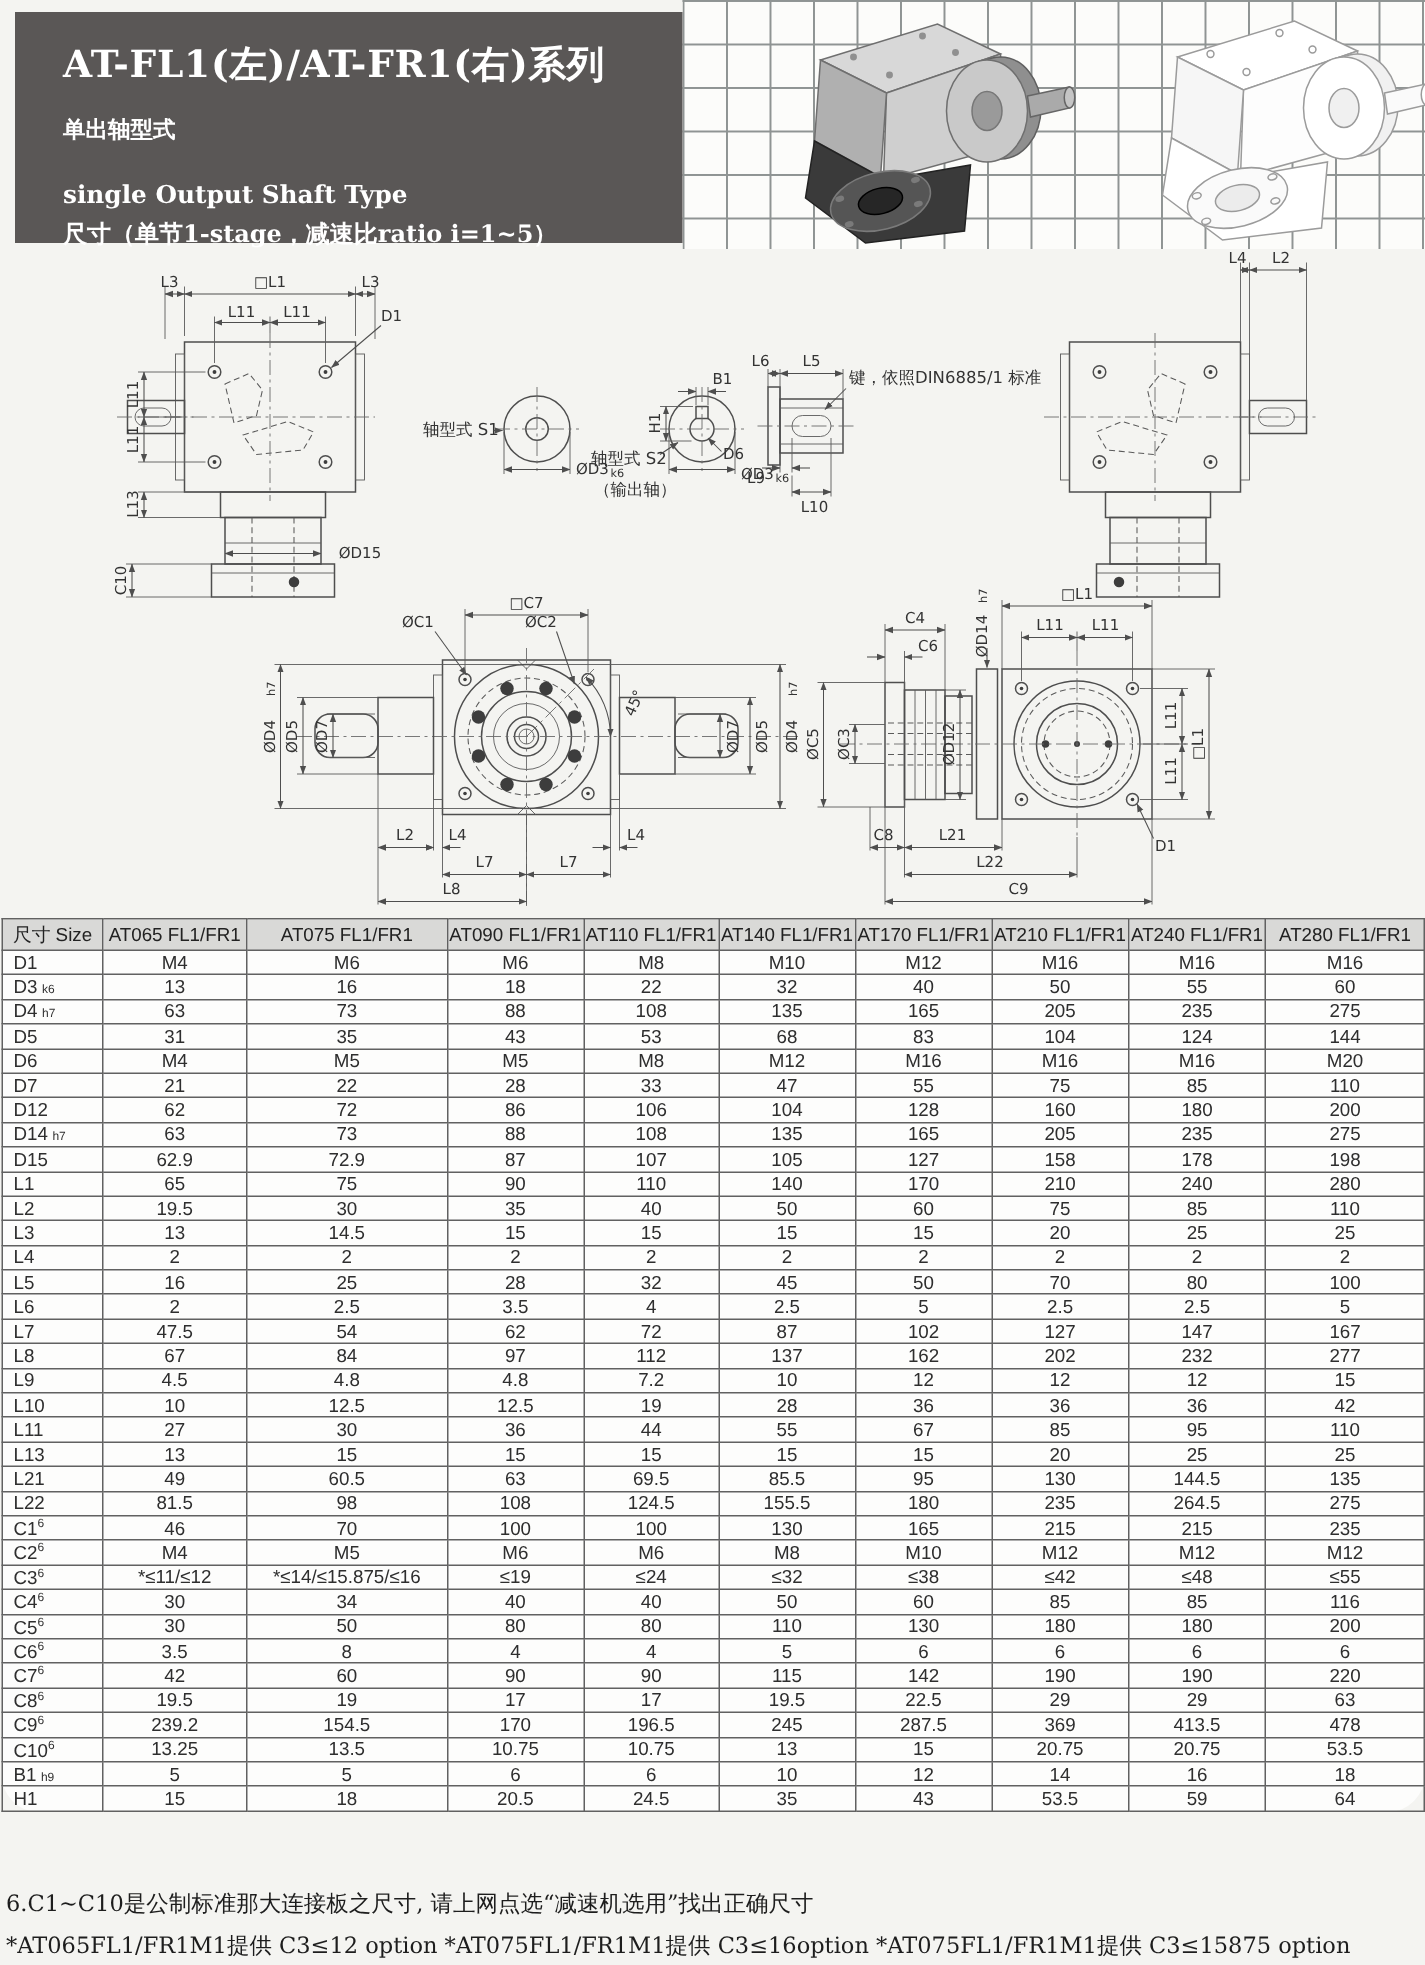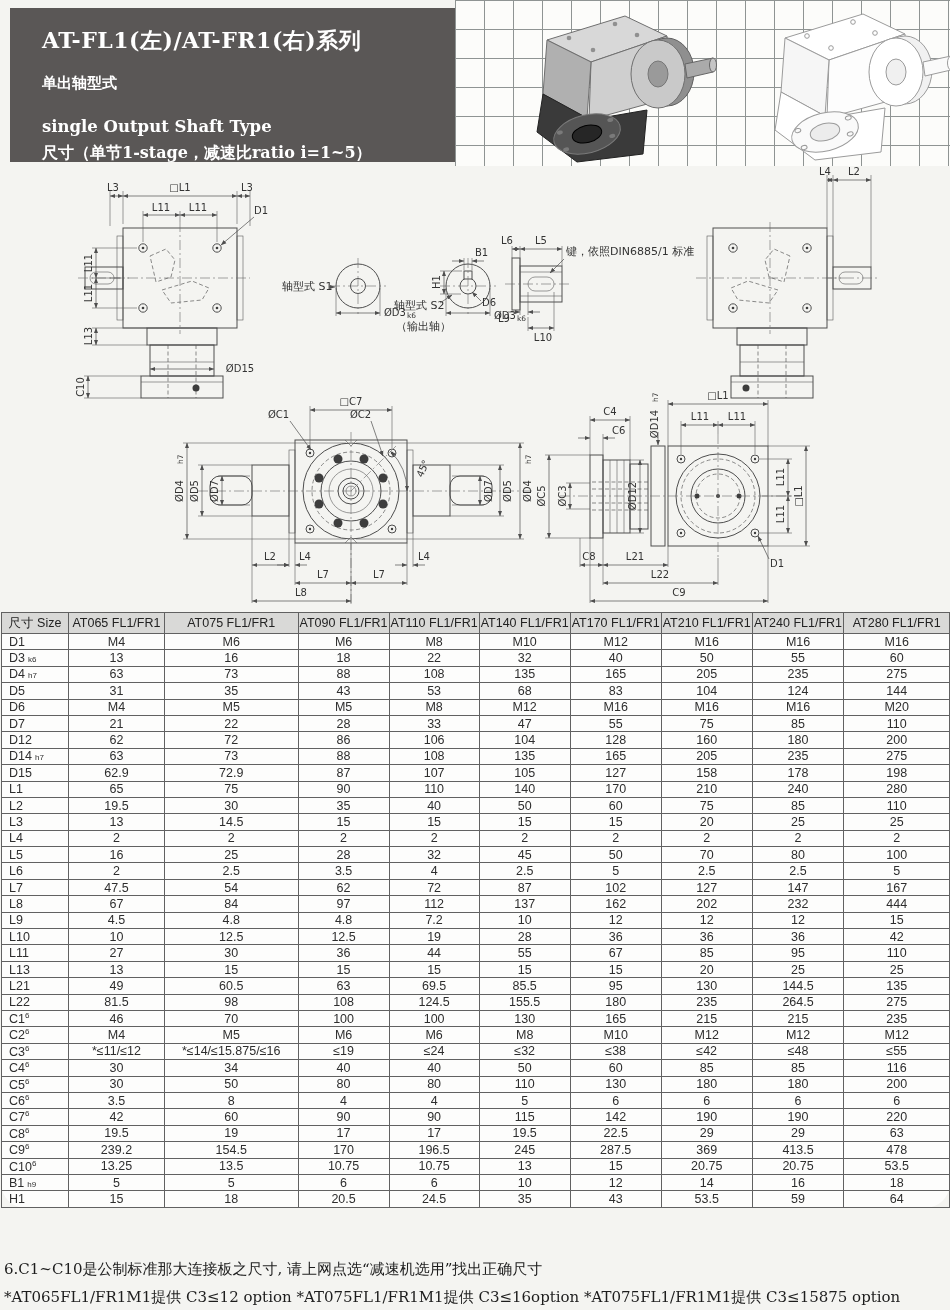--- a/index.html
+++ b/index.html
@@ -6,21 +6,21 @@
   body{width:950px;height:1310px;background:#f4f4f1;font-family:"Liberation Sans",sans-serif;position:relative;overflow:hidden;color:#2b2b2b;}
 
   
   .grid-panel{position:absolute;left:455px;top:0;width:495px;height:166px;
     background-color:#fcfcfa;
     background-image:linear-gradient(to right,#8f9493 1px,transparent 1px),
                      linear-gradient(to bottom,#8f9493 1px,transparent 1px);
     background-size:29px 29px;}
   .title-box{position:absolute;left:10px;top:8px;width:445px;height:154px;background:#5a5756;
     color:#fff;box-sizing:border-box;padding:18px 0 0 32px;font-family:"DejaVu Serif",serif;}
-  .t1{font-size:22px;font-weight:bold;letter-spacing:.5px;}
+  .t1{font-size:25px;font-weight:bold;letter-spacing:.5px;}
   .t2{font-size:15px;font-weight:bold;margin-top:18px;}
   .t3{font-size:16.5px;font-weight:bold;margin-top:24px;}
   .t4{font-size:16px;font-weight:bold;margin-top:7px;}
 
   
   .drawings{position:absolute;left:0;top:166px;width:950px;height:446px;}
   svg text{font-family:"DejaVu Sans",sans-serif;font-size:10px;fill:#333;}
   svg text.sm{font-size:7.5px;}
   svg text.cjk{font-size:11px;}
   .ln{fill:none;stroke:#4e4e4e;stroke-width:1;}
@@ -705,21 +705,21 @@
       <tr>
         <td class="lbl"><span>L8</span></td>
         <td>67</td>
         <td>84</td>
         <td>97</td>
         <td>112</td>
         <td>137</td>
         <td>162</td>
         <td>202</td>
         <td>232</td>
-        <td>444</td>
+        <td>277</td>
       </tr>
       <tr>
         <td class="lbl"><span>L9</span></td>
         <td>4.5</td>
         <td>4.8</td>
         <td>4.8</td>
         <td>7.2</td>
         <td>10</td>
         <td>12</td>
         <td>12</td>

